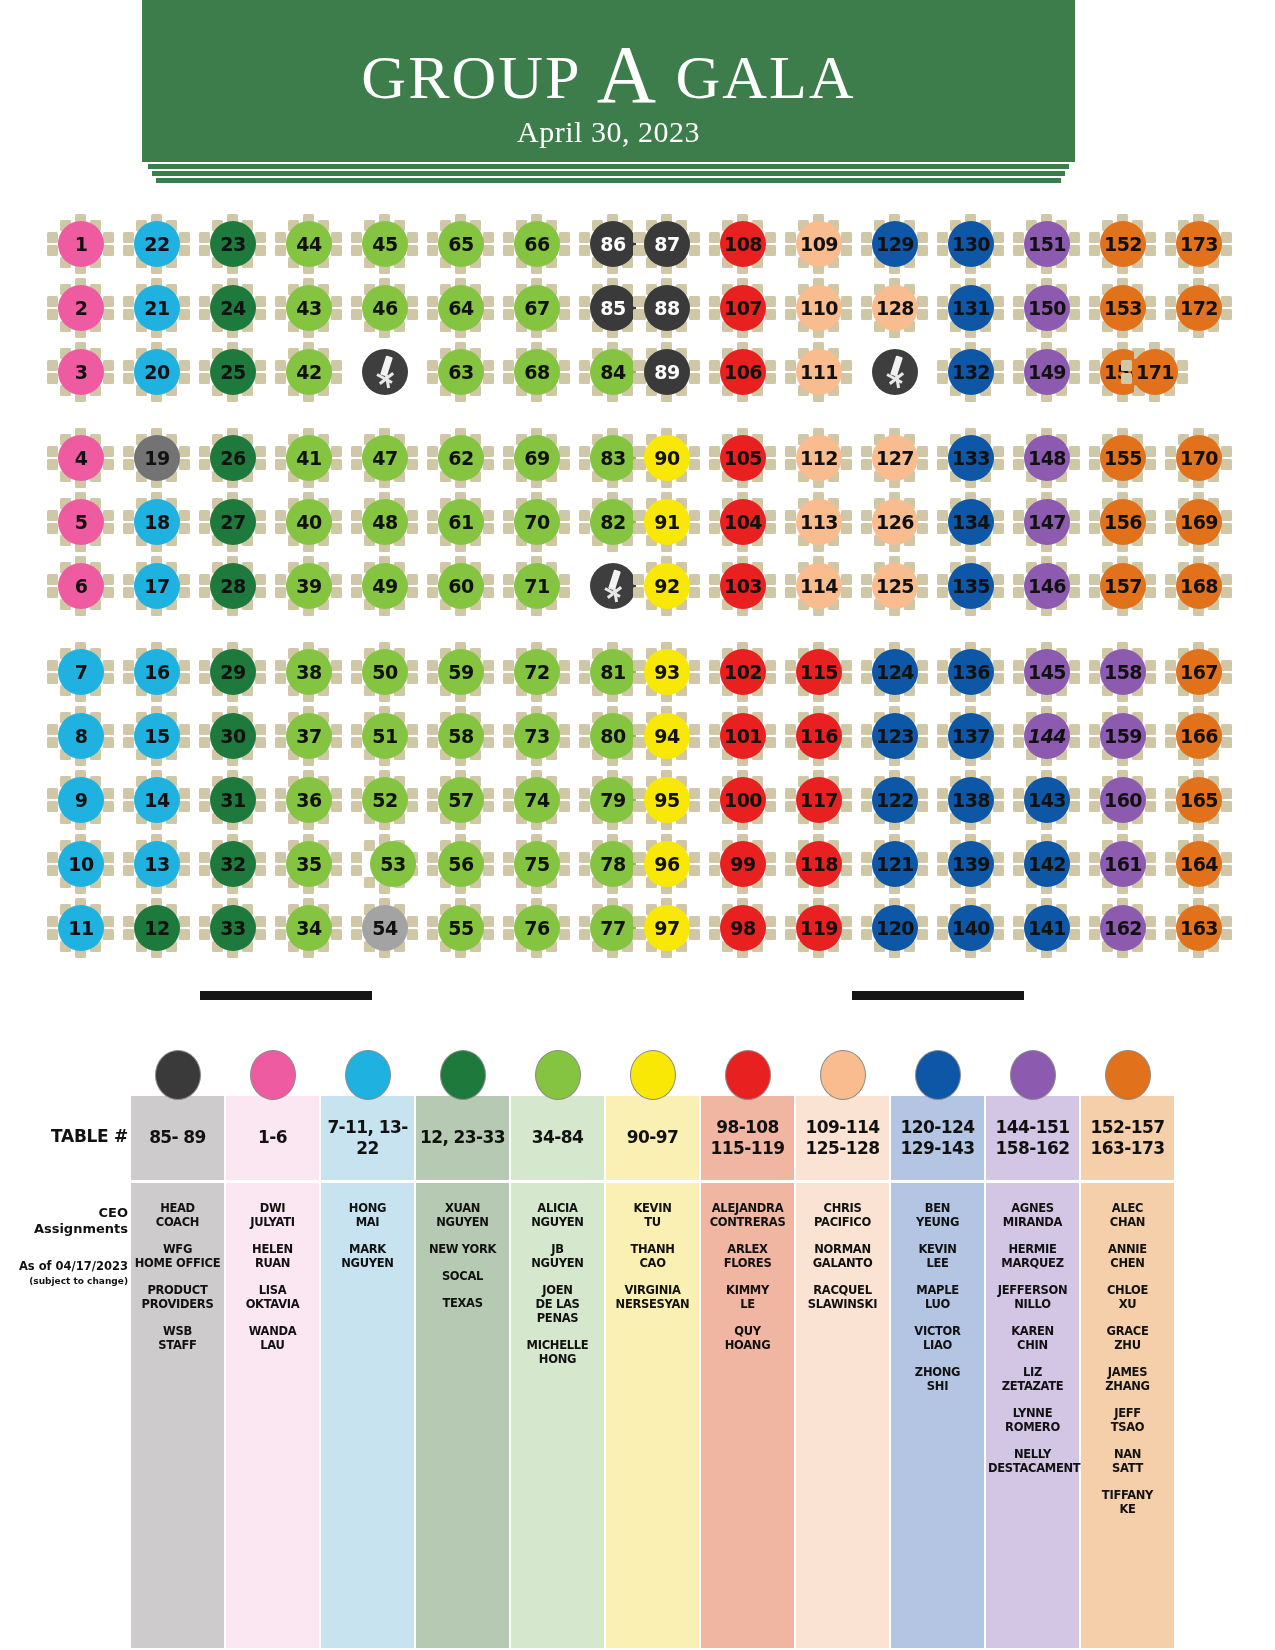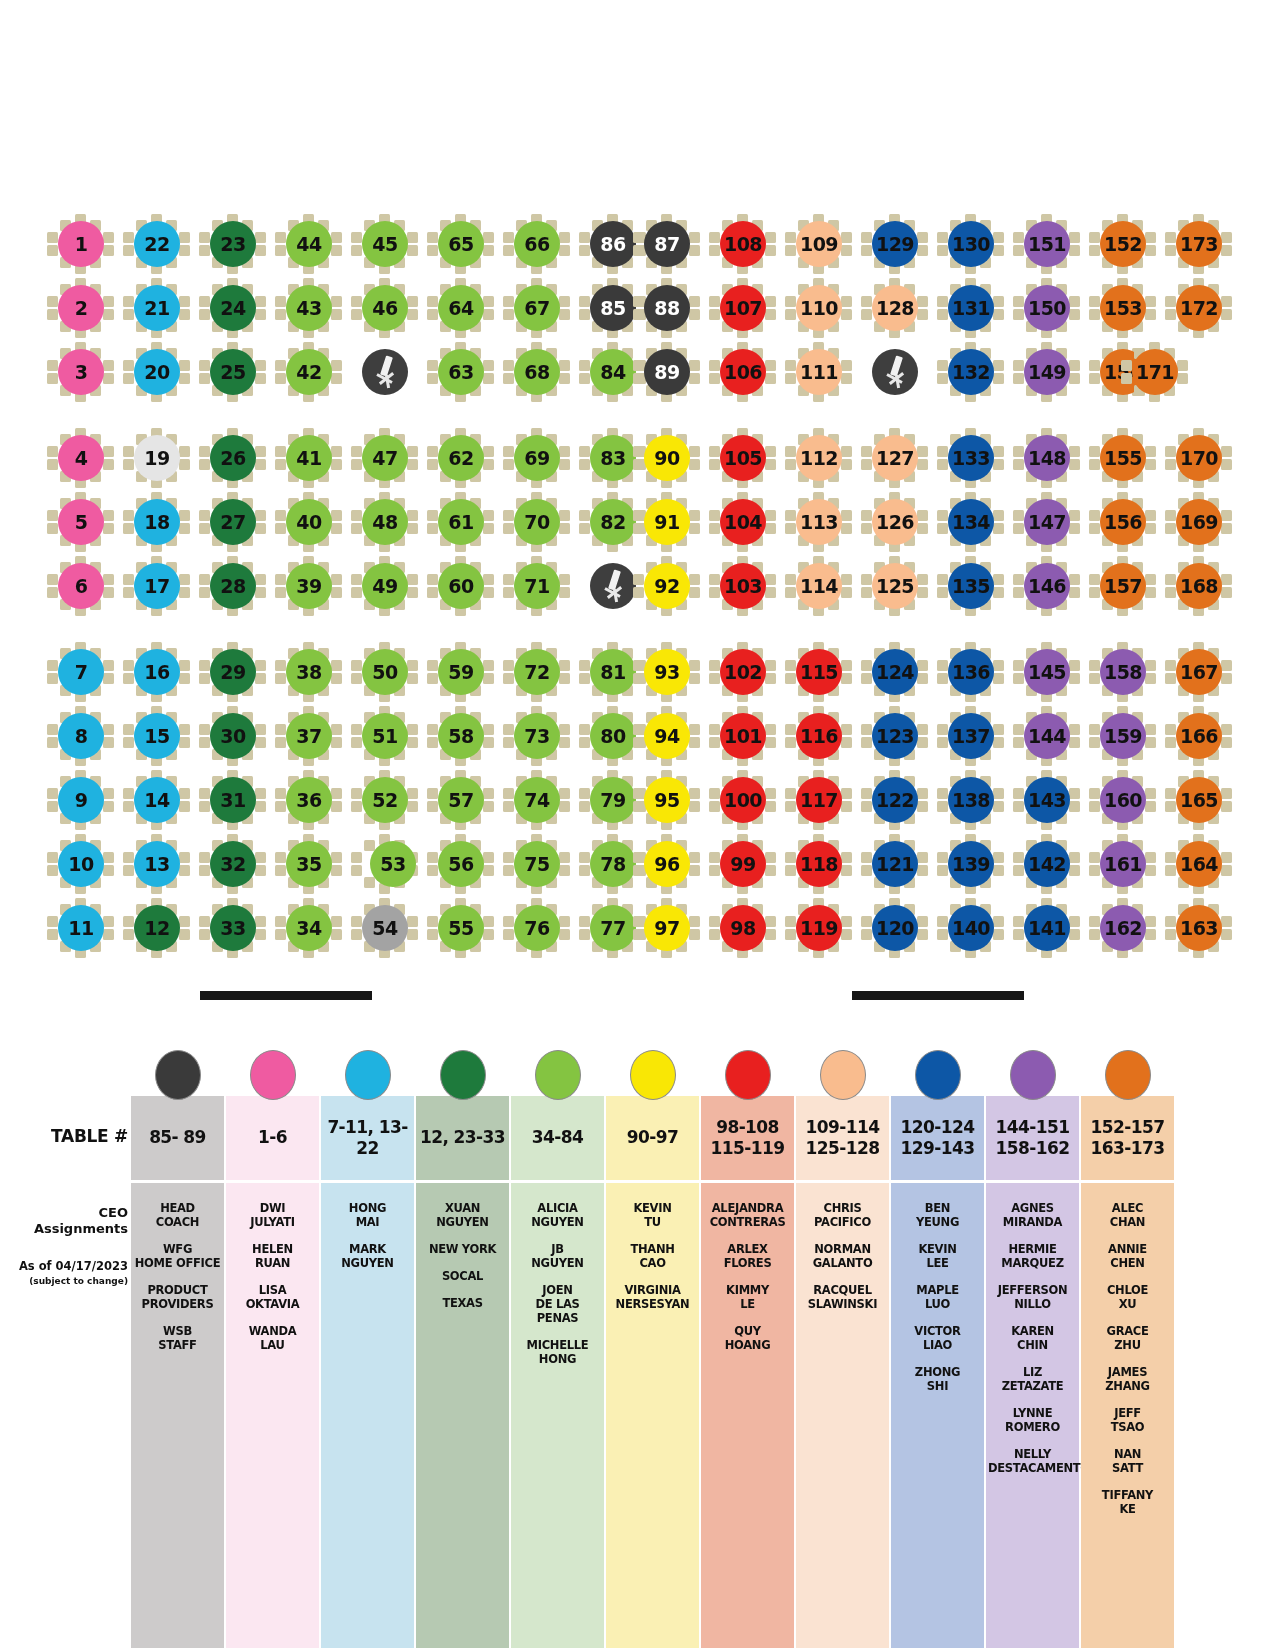--- a/index.html
+++ b/index.html
@@ -207,20 +207,30 @@
     line-height: 1.22;
     letter-spacing: -0.3px;
   }
   .lcol .body .entry { margin-bottom: 13px; }
 </style>
 </head>
 <body>
 
 <div id="page">
 
+  <div class="banner-wrap">
+    <div class="banner-main"></div>
+    <div class="banner-stripe s1"></div>
+    <div class="banner-stripe s2"></div>
+    <div class="banner-stripe s3"></div>
+    <div class="banner-title">
+      <span>GROUP </span><span class="big">A</span><span> GALA</span>
+    </div>
+    <div class="banner-date">April 30, 2023</div>
+  </div>
 
   <div id="map">
       <div class="tbl" style="left: 43px; top: 18px;">
         <div class="chairs">
           <div class="chair" style="left: 32px; top: 0px;"></div>
           <div class="chair" style="left: 17px; top: 6px;"></div>
           <div class="chair" style="left: 47px; top: 6px;"></div>
           <div class="chair" style="left: 4px; top: 18px;"></div>
           <div class="chair" style="left: 60px; top: 18px;"></div>
           <div class="chair" style="left: 4px; top: 31px;"></div>
@@ -432,21 +442,21 @@
           <div class="chair" style="left: 17px; top: 6px;"></div>
           <div class="chair" style="left: 47px; top: 6px;"></div>
           <div class="chair" style="left: 4px; top: 18px;"></div>
           <div class="chair" style="left: 60px; top: 18px;"></div>
           <div class="chair" style="left: 4px; top: 31px;"></div>
           <div class="chair" style="left: 60px; top: 31px;"></div>
           <div class="chair" style="left: 17px; top: 43px;"></div>
           <div class="chair" style="left: 47px; top: 43px;"></div>
           <div class="chair" style="left: 32px; top: 49px;"></div>
         </div>
-        <div class="disc" style="background: #e5e5e5;">19</div>
+        <div class="disc" style="background: #737373;">19</div>
       </div>
       <div class="tbl" style="left: 119px; top: 296px;">
         <div class="chairs">
           <div class="chair" style="left: 32px; top: 0px;"></div>
           <div class="chair" style="left: 17px; top: 6px;"></div>
           <div class="chair" style="left: 47px; top: 6px;"></div>
           <div class="chair" style="left: 4px; top: 18px;"></div>
           <div class="chair" style="left: 60px; top: 18px;"></div>
           <div class="chair" style="left: 4px; top: 31px;"></div>
           <div class="chair" style="left: 60px; top: 31px;"></div>
@@ -2451,21 +2461,21 @@
           <div class="chair" style="left: 17px; top: 6px;"></div>
           <div class="chair" style="left: 47px; top: 6px;"></div>
           <div class="chair" style="left: 4px; top: 18px;"></div>
           <div class="chair" style="left: 60px; top: 18px;"></div>
           <div class="chair" style="left: 4px; top: 31px;"></div>
           <div class="chair" style="left: 60px; top: 31px;"></div>
           <div class="chair" style="left: 17px; top: 43px;"></div>
           <div class="chair" style="left: 47px; top: 43px;"></div>
           <div class="chair" style="left: 32px; top: 49px;"></div>
         </div>
-        <div class="disc" style="background: rgb(140, 91, 176);">144</div>
+        <div class="disc" style="background: rgb(140, 91, 176); font-style: italic;">144</div>
       </div>
       <div class="tbl" style="left: 1009px; top: 574px;">
         <div class="chairs">
           <div class="chair" style="left: 32px; top: 0px;"></div>
           <div class="chair" style="left: 17px; top: 6px;"></div>
           <div class="chair" style="left: 47px; top: 6px;"></div>
           <div class="chair" style="left: 4px; top: 18px;"></div>
           <div class="chair" style="left: 60px; top: 18px;"></div>
           <div class="chair" style="left: 4px; top: 31px;"></div>
           <div class="chair" style="left: 60px; top: 31px;"></div>

